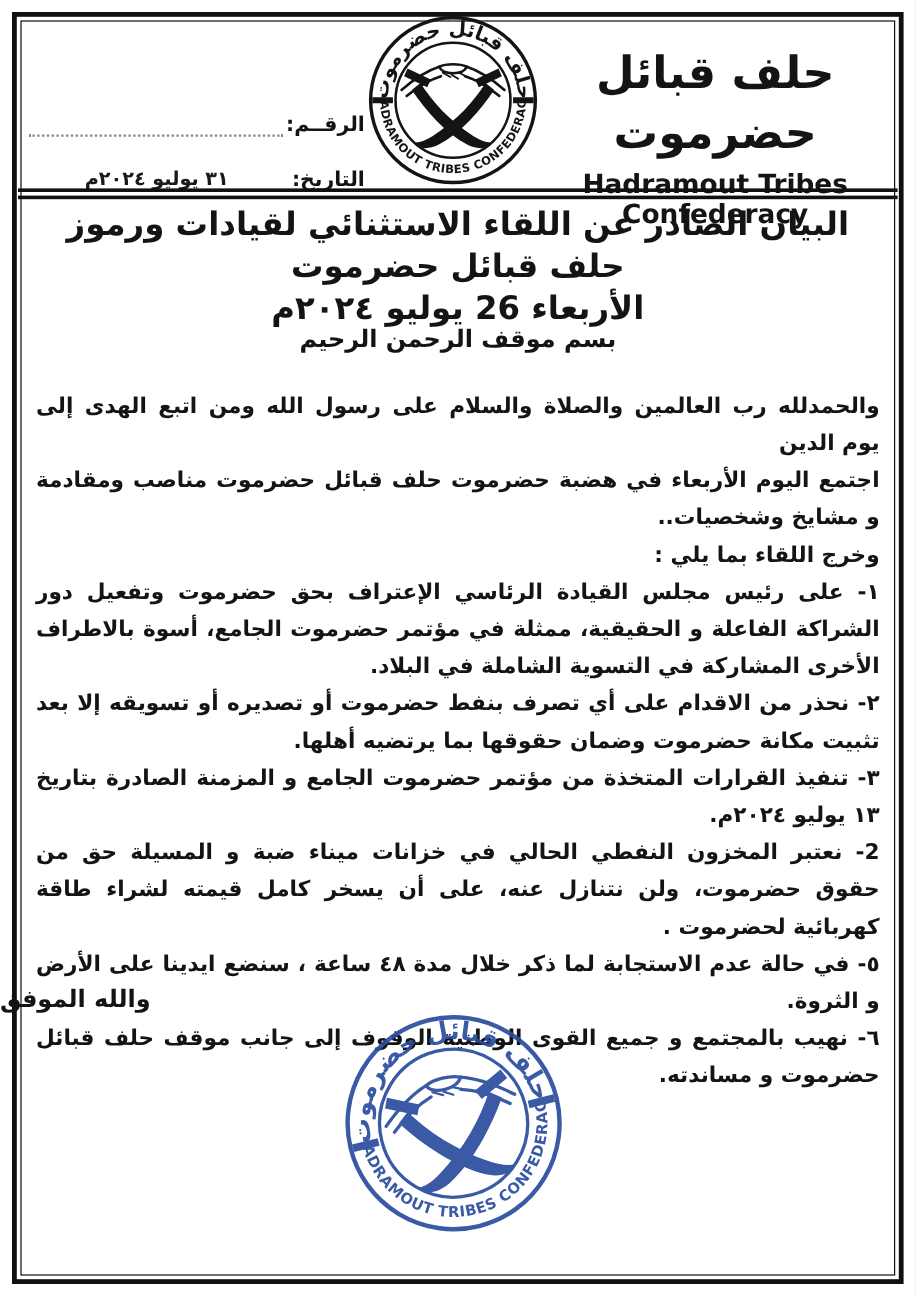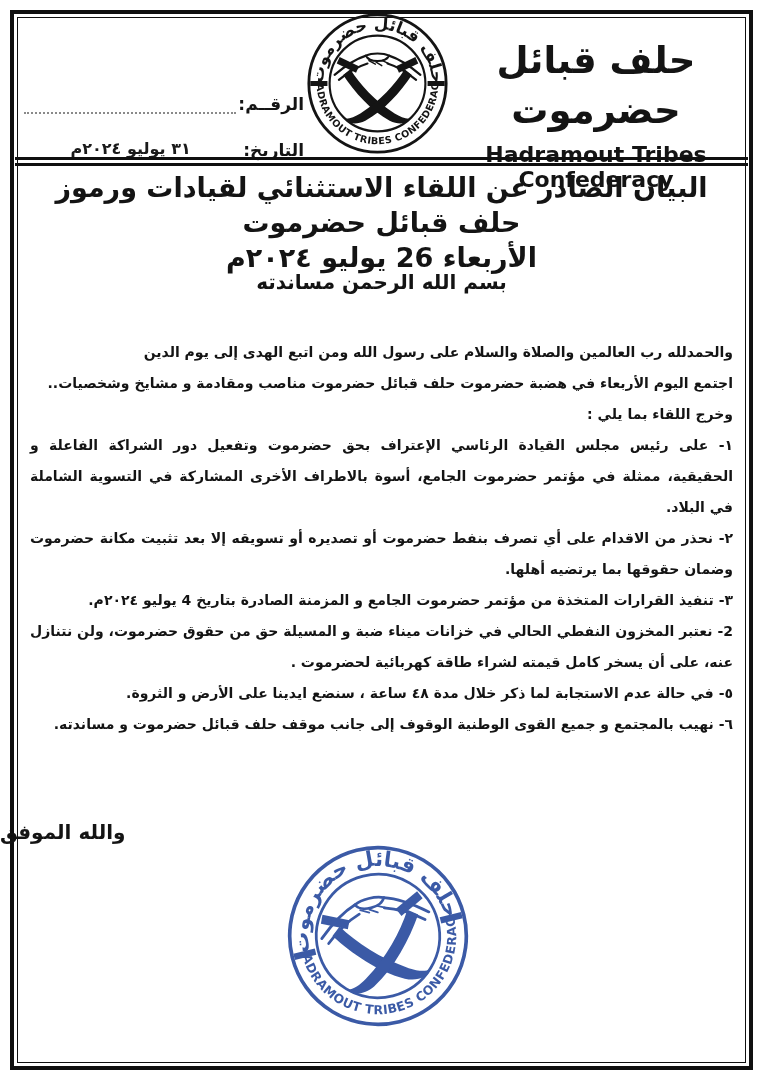--- a/index.html
+++ b/index.html
@@ -33,21 +33,21 @@
 
   
   .title-block{position:absolute;top:170px;left:30px;right:30px;text-align:center;direction:rtl;
                font-weight:bold;font-size:27px;line-height:35px;}
 
   .basmala{position:absolute;top:270px;left:0;right:0;text-align:center;direction:rtl;
            font-weight:bold;font-size:20px;}
 
   
   .body-text{position:absolute;top:323px;right:30px;left:30px;direction:rtl;
-             text-align:justify;font-size:14px;font-weight:bold;line-height:31px;margin-top:14px;}
+             text-align:justify;font-size:18px;font-weight:bold;line-height:31px;}
   .body-text p{margin:0;}
 
   .closing{position:absolute;top:820px;left:0;right:0;text-align:left;direction:rtl;
            font-size:20px;font-weight:bold;}
 
   
   .stamp{position:absolute;left:286px;top:844px;width:184px;height:184px;
          color:#2b4d9f;opacity:.92;transform:rotate(-14deg);}
   .hidden-defs{position:absolute;width:0;height:0;overflow:hidden;}
 </style>
@@ -123,29 +123,29 @@
     </div>
   </div>
 
   <div class="separator"></div>
 
   <div class="title-block">
     <div>البيان الصادر عن اللقاء الاستثنائي لقيادات ورموز حلف قبائل حضرموت</div>
     <div>الأربعاء 26 يوليو ٢٠٢٤م</div>
   </div>
 
-  <div class="basmala">بسم الله الرحمن مساندته</div>
+  <div class="basmala">بسم موقف الرحمن الرحيم</div>
 
   <div class="body-text">
     <p>والحمدلله رب العالمين والصلاة والسلام على رسول الله ومن اتبع الهدى إلى يوم الدين</p>
     <p>اجتمع اليوم الأربعاء في هضبة حضرموت حلف قبائل حضرموت مناصب ومقادمة و مشايخ وشخصيات..</p>
     <p>وخرج اللقاء بما يلي :</p>
     <p>١- على رئيس مجلس القيادة الرئاسي الإعتراف بحق حضرموت وتفعيل دور الشراكة الفاعلة و الحقيقية، ممثلة في مؤتمر حضرموت الجامع، أسوة بالاطراف الأخرى المشاركة في التسوية الشاملة في البلاد.</p>
     <p>٢- نحذر من الاقدام على أي تصرف بنفط حضرموت أو تصديره أو تسويقه إلا بعد تثبيت مكانة حضرموت وضمان حقوقها بما يرتضيه أهلها.</p>
-    <p>٣- تنفيذ القرارات المتخذة من مؤتمر حضرموت الجامع و المزمنة الصادرة بتاريخ 4 يوليو ٢٠٢٤م.</p>
+    <p>٣- تنفيذ القرارات المتخذة من مؤتمر حضرموت الجامع و المزمنة الصادرة بتاريخ ١٣ يوليو ٢٠٢٤م.</p>
     <p>2- نعتبر المخزون النفطي الحالي في خزانات ميناء ضبة و المسيلة حق من حقوق حضرموت، ولن نتنازل عنه، على أن يسخر كامل قيمته لشراء طاقة كهربائية لحضرموت .</p>
     <p>٥- في حالة عدم الاستجابة لما ذكر خلال مدة ٤٨ ساعة ، سنضع ايدينا على الأرض و الثروة.</p>
     <p>٦- نهيب بالمجتمع و جميع القوى الوطنية الوقوف إلى جانب موقف حلف قبائل حضرموت و مساندته.</p>
   </div>
 
   <div class="closing">والله الموفق</div>
 
   <div class="stamp">
     <svg viewBox="0 0 200 200">
         <use href="#confed-logo"></use>

